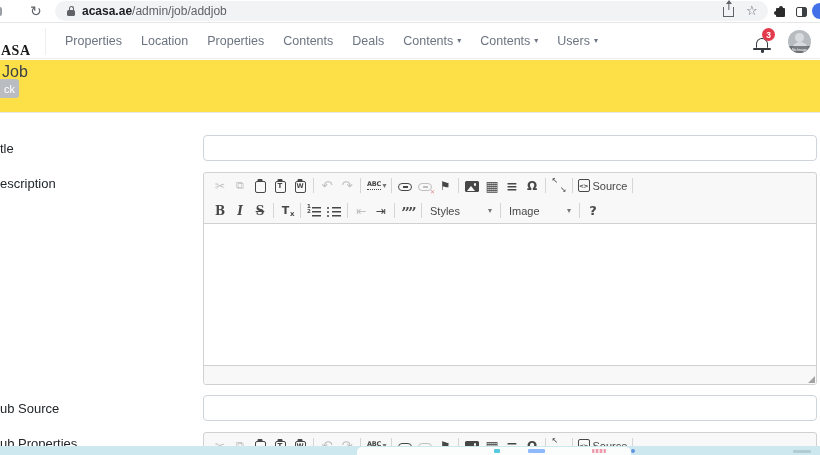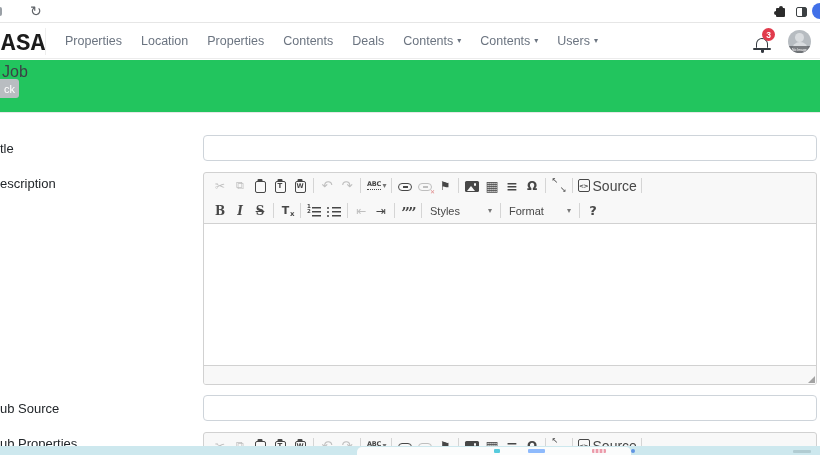--- a/index.html
+++ b/index.html
@@ -25,39 +25,39 @@
   .star{position:absolute;left:691px;top:2px;font-size:13px;color:#5f6368}
   .puzzle{position:absolute;left:776px;top:8px;width:9px;height:9px;background:#2b2b2b;border-radius:1px}
   .puzzle::before{content:"";position:absolute;left:2.5px;top:-2px;width:4px;height:4px;border-radius:50%;background:#2b2b2b}
   .puzzle::after{content:"";position:absolute;left:-2px;top:2.5px;width:4px;height:4px;border-radius:50%;background:#2b2b2b}
   .sidepanel{position:absolute;left:796px;top:7px;width:11px;height:10px;border:1.4px solid #3c4043;border-radius:2px}
   .sidepanel::after{content:"";position:absolute;right:0;top:0;width:4px;height:100%;background:#3c4043}
   .profile{position:absolute;left:812px;top:3px;width:16px;height:16px;border-radius:50%;background:#4170e8}
 
   
   .navbar{position:absolute;left:0;top:24px;width:820px;height:35px;background:#fff;border-bottom:1px solid #ececec}
-  .logo{position:absolute;left:1px;top:6px;font-family:Liberation Mono, monospace;font-weight:600;font-size:24px;color:#1b1b1b;letter-spacing:.5px}
+  .logo{position:absolute;left:1px;top:19px;font-family:Liberation Serif, serif;font-weight:600;font-size:14px;color:#1b1b1b;letter-spacing:.5px}
   .logo-div{position:absolute;left:45px;top:4px;width:1px;height:27px;background:#eeeeee}
   .nav-items{position:absolute;left:65px;top:0;height:34px;display:flex;align-items:center;gap:19px}
   .nav-item{display:flex;align-items:center;font-size:12.5px;color:#6b7480;white-space:nowrap}
   .nav-caret{font-size:8px;color:#6b7480;margin-left:4px;line-height:1}
   .bell-wrap{position:absolute;left:752px;top:9px;width:26px;height:22px}
   .bell-body{position:absolute;left:4px;top:5px;width:12px;height:10px;border:1.5px solid #343a40;border-radius:6px 6px 1px 1px;border-bottom:none;background:#fff}
   .bell-base{position:absolute;left:1px;top:15px;width:18px;height:1.5px;background:#343a40;border-radius:1px}
   .bell-clapper{position:absolute;left:8.5px;top:17px;width:3px;height:2.5px;border-radius:0 0 2px 2px;background:#343a40}
   .badge{position:absolute;left:10px;top:-5px;width:13px;height:13px;border-radius:50%;background:#e13b4c;color:#fff;
          font-size:8.5px;font-weight:bold;display:flex;align-items:center;justify-content:center}
   .avatar{position:absolute;left:788px;top:6px;width:23px;height:23px;border-radius:50%;background:#b7bcc1;overflow:hidden}
   .avatar .head{position:absolute;left:7px;top:3px;width:9px;height:9px;border-radius:50%;background:#d9dcdf}
   .avatar .body{position:absolute;left:3.5px;top:12px;width:16px;height:9px;border-radius:8px 8px 0 0;background:#d9dcdf}
   .avatar .band{position:absolute;left:0;bottom:0;width:100%;height:7px;background:rgba(70,74,78,.65);display:flex;align-items:center;justify-content:center}
   .avatar .band span{font-size:8px;color:#fff;transform:scale(.42);white-space:nowrap}
 
   
-  .pagehead{position:absolute;left:0;top:60px;width:820px;height:53px;background:#22c55e;border-bottom:1px solid #e7e7e7}
+  .pagehead{position:absolute;left:0;top:60px;width:820px;height:53px;background:#fde047;border-bottom:1px solid #e7e7e7}
   .page-title{position:absolute;left:2px;top:3px;font-size:16px;font-weight:500;color:#3c4146}
   .back-btn{position:absolute;left:-8px;top:19px;width:27px;height:19px;background:#b9bdc1;border:none;border-radius:3px;
             color:#fff;font-size:11px;font-family:"Liberation Sans",sans-serif;padding:0 0 0 8px;text-align:center}
 
   
   .lbl{position:absolute;left:0;font-size:13px;color:#22262a;white-space:nowrap}
   .ti{position:absolute;left:203px;width:614px;height:26px;border:1px solid #ced4da;border-radius:4px;background:#fff;
       padding:0 8px;font-size:13px;font-family:"Liberation Sans",sans-serif;outline:none}
   #lbl-title{top:141px}   #input-title{top:135px}
   #lbl-desc{top:176px}
@@ -70,21 +70,21 @@
   #ed2{top:432px;height:213px}
   .trow{display:flex;align-items:center;height:25px;padding:0 6px}
   .tbar{border-bottom:1px solid #d1d1d1}
   .ed-body{height:142px;background:#fff;border-bottom:1px solid #d1d1d1}
   .ed-foot{height:18px;position:relative;background:#f8f8f8}
   .resize{position:absolute;right:1px;bottom:1px;width:0;height:0;border-left:7px solid transparent;border-bottom:7px solid #a3a3a3}
   .tsep{width:1px;height:15px;background:#d5d5d5;margin:0 3px;flex:none}
   .tbtn{display:inline-flex;align-items:center;justify-content:center;min-width:19px;height:19px;margin:0 .5px;
         border:none;background:transparent;padding:0 1px;flex:none}
   .tbtn.dis{cursor:default}
-  .tlabel{font-size:14px;color:#474747;margin-left:3px;font-family:"Liberation Sans",sans-serif}
+  .tlabel{font-size:11px;color:#474747;margin-left:3px;font-family:"Liberation Sans",sans-serif}
   .combo{display:inline-flex;align-items:center;justify-content:space-between;width:72px;height:18px;padding:0 5px;
          font-size:11px;color:#474747;flex:none}
   .caret{font-size:8px;color:#777;line-height:1}
 
   
   .ci{position:relative;display:inline-flex;align-items:center;justify-content:center;width:15px;height:15px;
       color:#474747;font-family:"DejaVu Sans",sans-serif;font-size:12px;line-height:1}
   .dis .ci{color:#bfbfbf}
   .ci-cut::before{content:"✂"}
   .ci-copy::before{content:"⧉";font-size:11px}
@@ -140,20 +140,32 @@
   .tb-pink{left:592px;width:14px;background:repeating-linear-gradient(90deg,#e98b9d 0 2px,#f6d2d9 2px 4px)}
   .tb-dot{left:631px;width:4px;background:#4d86e0;border-radius:50%}
   .tb-clock{left:793px;width:18px;height:3px;top:4px;background:#9fb9bf;opacity:.6}
 </style>
 </head>
 <body>
 
 <div class="chrome" data-interactable="false">
   <span class="sliver" data-interactable="false"></span>
   <span class="reload" data-interactable="true">↻</span>
+  <div class="urlpill" data-interactable="true">
+    <span class="lock" data-interactable="true">
+        <span class="arc"></span>
+        <span class="bod"></span>
+      </span>
+    <span class="url" data-interactable="false">
+      <span class="dom" data-interactable="false">acasa.ae</span>
+        <span class="path" data-interactable="false">/admin/job/addjob</span>
+    </span>
+    <span class="share" data-interactable="true"></span>
+    <span class="star" data-interactable="true">☆</span>
+  </div>
   <span class="puzzle" data-interactable="true"></span>
   <span class="sidepanel" data-interactable="true"></span>
   <span class="profile" data-interactable="true"></span>
 </div>
 
 <div class="navbar" data-interactable="false">
   <span class="logo" data-interactable="true">ASA</span>
   <span class="logo-div" data-interactable="false"></span>
   <div class="nav-items" data-interactable="false">
       <span class="nav-item" data-interactable="true">
@@ -304,21 +316,21 @@
         <button type="button" class="tbtn" data-interactable="true">
           <span class="ci ci-blockquote" data-interactable="false"></span>
         </button>
         <span class="tsep" data-interactable="false"></span>
         <span class="combo" data-interactable="true">
           <span data-interactable="false">Styles</span>
           <span class="caret" data-interactable="false">▾</span>
         </span>
         <span class="tsep" data-interactable="false"></span>
         <span class="combo" data-interactable="true">
-          <span data-interactable="false">Format</span>
+          <span data-interactable="false">Image</span>
           <span class="caret" data-interactable="false">▾</span>
         </span>
         <span class="tsep" data-interactable="false"></span>
         <button type="button" class="tbtn" data-interactable="true">
           <span class="ci ci-about" data-interactable="false"></span>
         </button>
       </div>
   </div>
   <div class="ed-body" data-interactable="true"></div>
   <div class="ed-foot" data-interactable="false">

